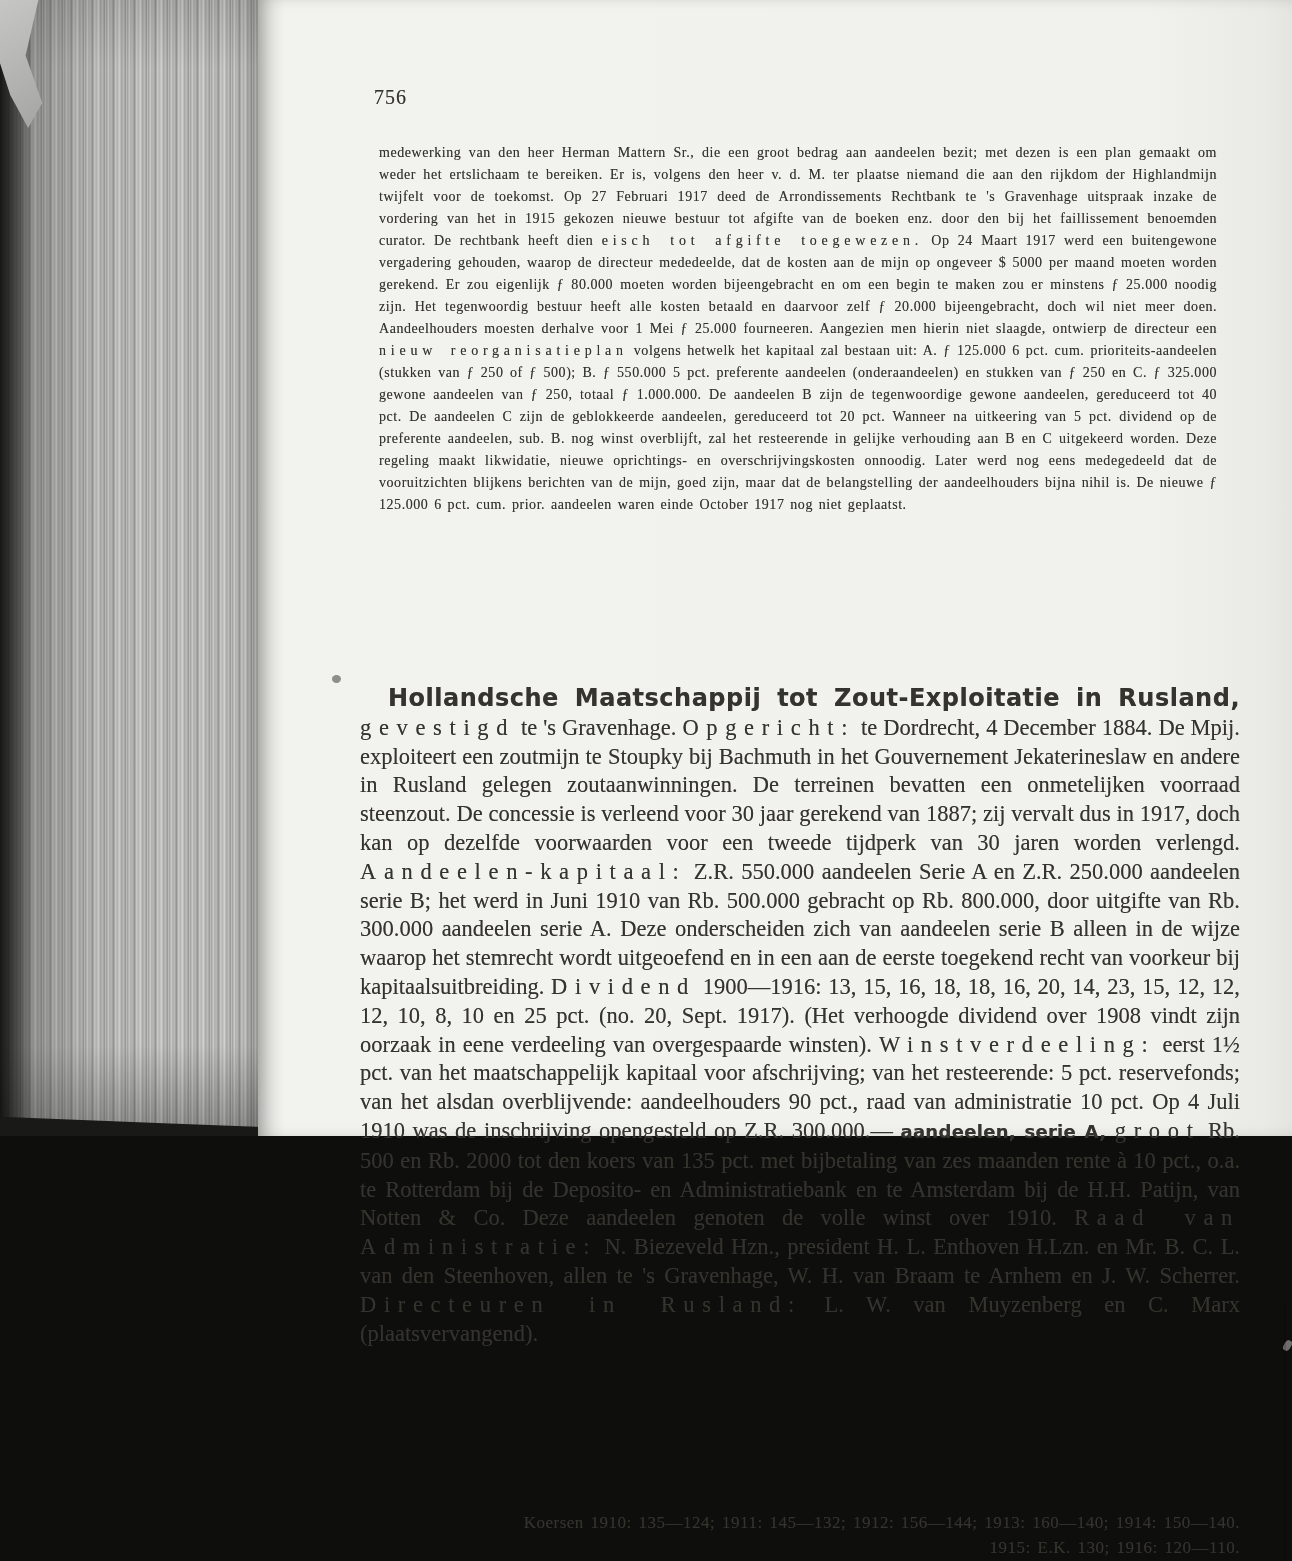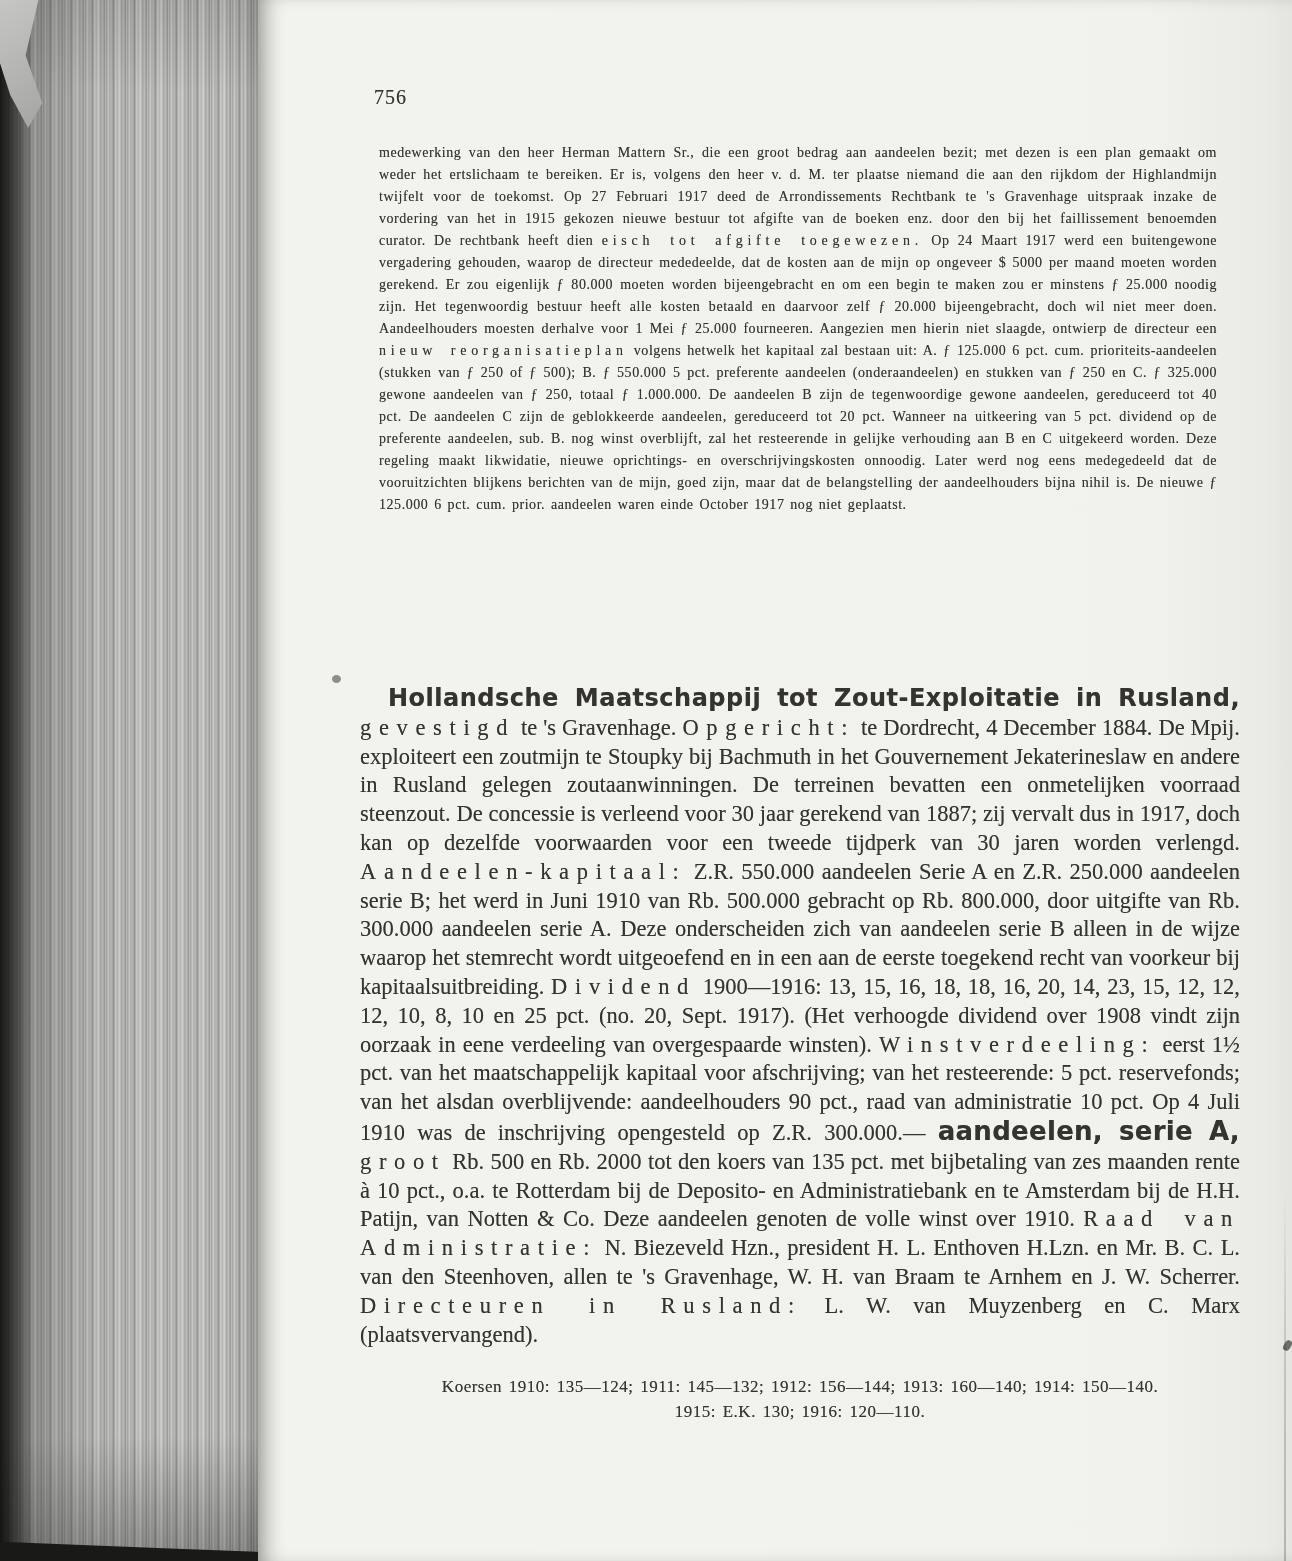--- a/index.html
+++ b/index.html
@@ -3,21 +3,21 @@
 <meta charset="utf-8">
 <style>
   * { margin:0; padding:0; box-sizing:border-box; }
   html,body { width:1292px; height:1561px; }
   body {
     font-family:"Liberation Serif", serif;
     background:#0e0e0c;
     overflow:hidden;
     position:relative;
   }
-  .scan { position:absolute; inset:0; width:1292px; height:1561px; }
+  .scan { position:absolute; inset:0; width:1292px; height:1136px; }
 
   
   .edge-stack {
     position:absolute; left:0; top:0; width:262px; height:100%;
     background:
       linear-gradient(90deg, rgba(10,10,9,.92) 0px, rgba(28,28,26,.78) 14px, rgba(70,70,68,.35) 34px, rgba(120,120,118,.10) 90px, rgba(0,0,0,0) 150px),
       linear-gradient(180deg, rgba(0,0,0,.10) 0%, rgba(0,0,0,0) 6%, rgba(0,0,0,0) 92%, rgba(0,0,0,.28) 100%),
       repeating-linear-gradient(90deg,
         #c7c7c5 0px, #9c9c9a 2px, #d4d4d2 3px, #a8a8a6 5px,
         #bfbfbd 6px, #8d8d8b 9px, #cdcdcb 10px, #b2b2b0 13px,
@@ -67,35 +67,35 @@
     font-size:14px; line-height:22px;
     letter-spacing:.55px; word-spacing:1.8px;
     text-align:justify;
   }
   .entry {
     position:absolute; top:684px; left:0; width:880px;
     font-size:22.5px; line-height:28.8px;
     text-align:justify; text-indent:28px;
   }
   .koersen {
-    position:absolute; top:1374px; left:0; width:880px;
+    position:absolute; top:1510px; left:0; width:880px;
     font-size:17px; line-height:25px; letter-spacing:.5px; word-spacing:2px;
-    text-align:center;
+    text-align:right;
   }
 
   
   .seg-normal { }
   .seg-spread { letter-spacing:.34em; word-spacing:.38em; }
   .seg-headbold {
     font-family:"DejaVu Sans", sans-serif; font-weight:bold;
     font-size:24px; letter-spacing:.5px;
   }
   .seg-bold {
     font-family:"DejaVu Sans", sans-serif; font-weight:bold;
-    font-size:26px; letter-spacing:.3px;
+    font-size:18px; letter-spacing:.3px;
   }
 
   
   .speck-left {
     position:absolute; left:74px; top:675px; width:9px; height:8px;
     background:#8f8d88; border-radius:50%;
   }
   .speck-right {
     position:absolute; left:1026px; top:1340px; width:7px; height:11px;
     background:#6f6d69; border-radius:40%; transform:rotate(30deg);

